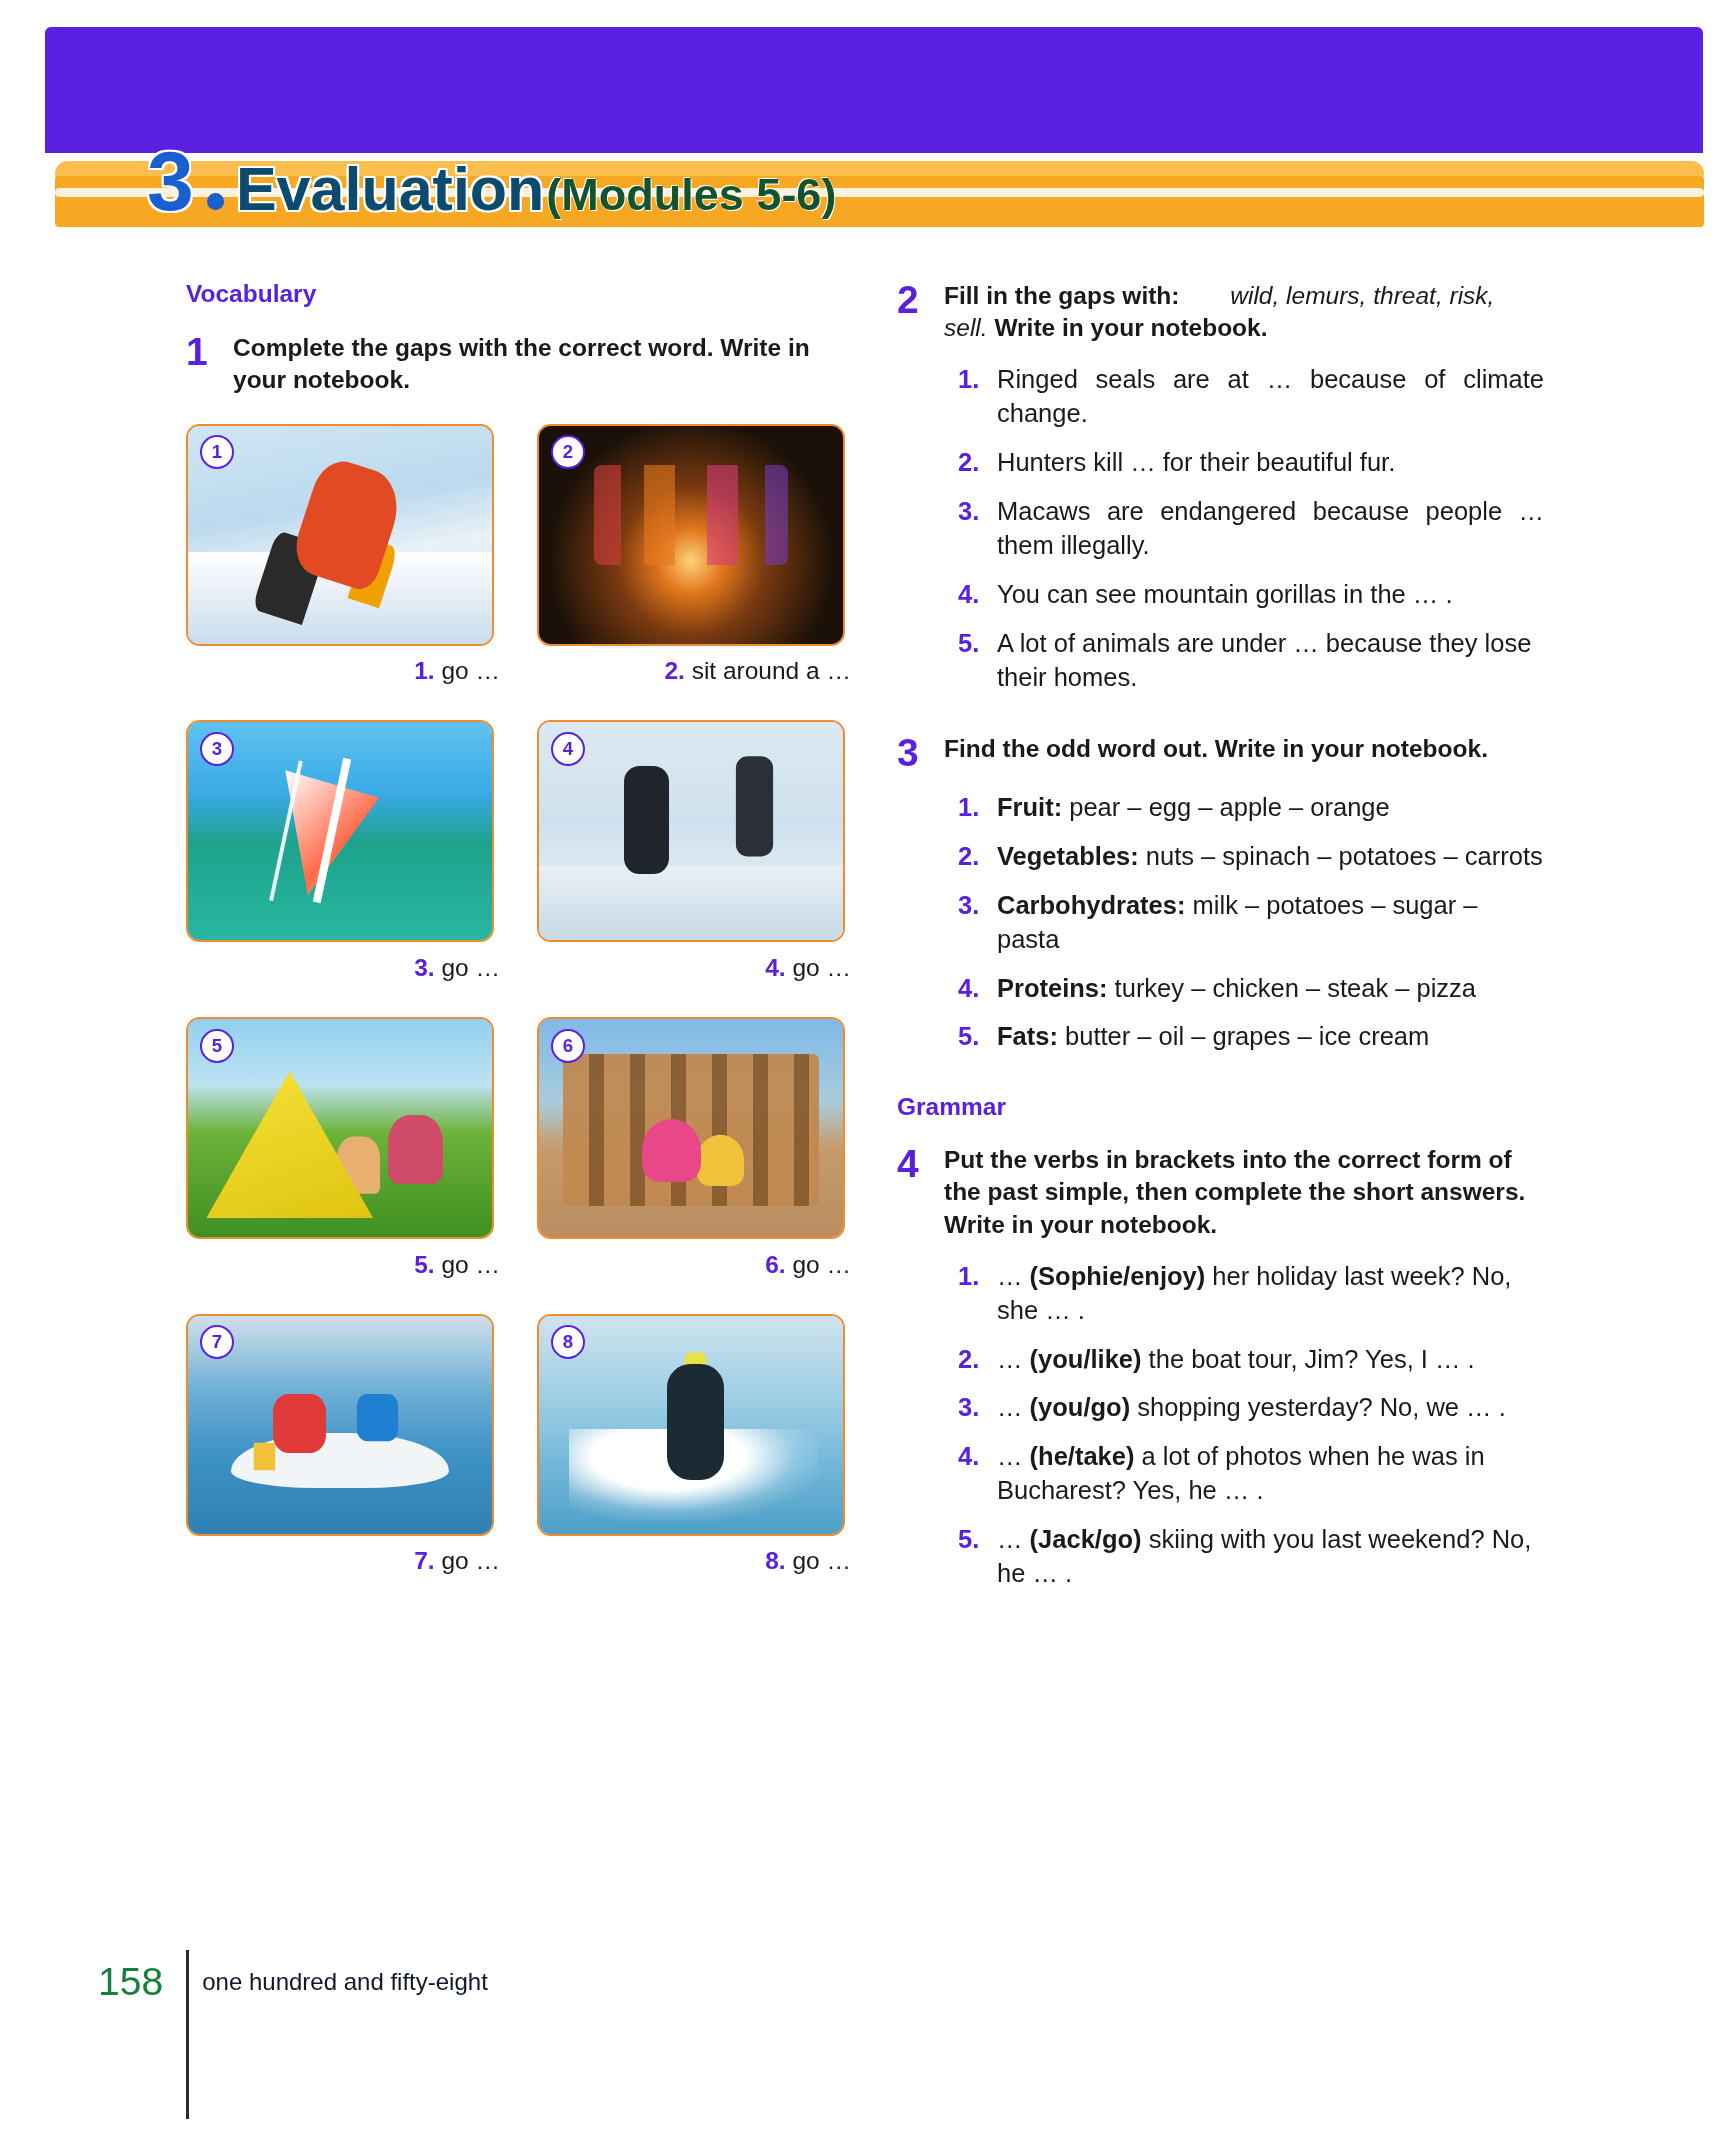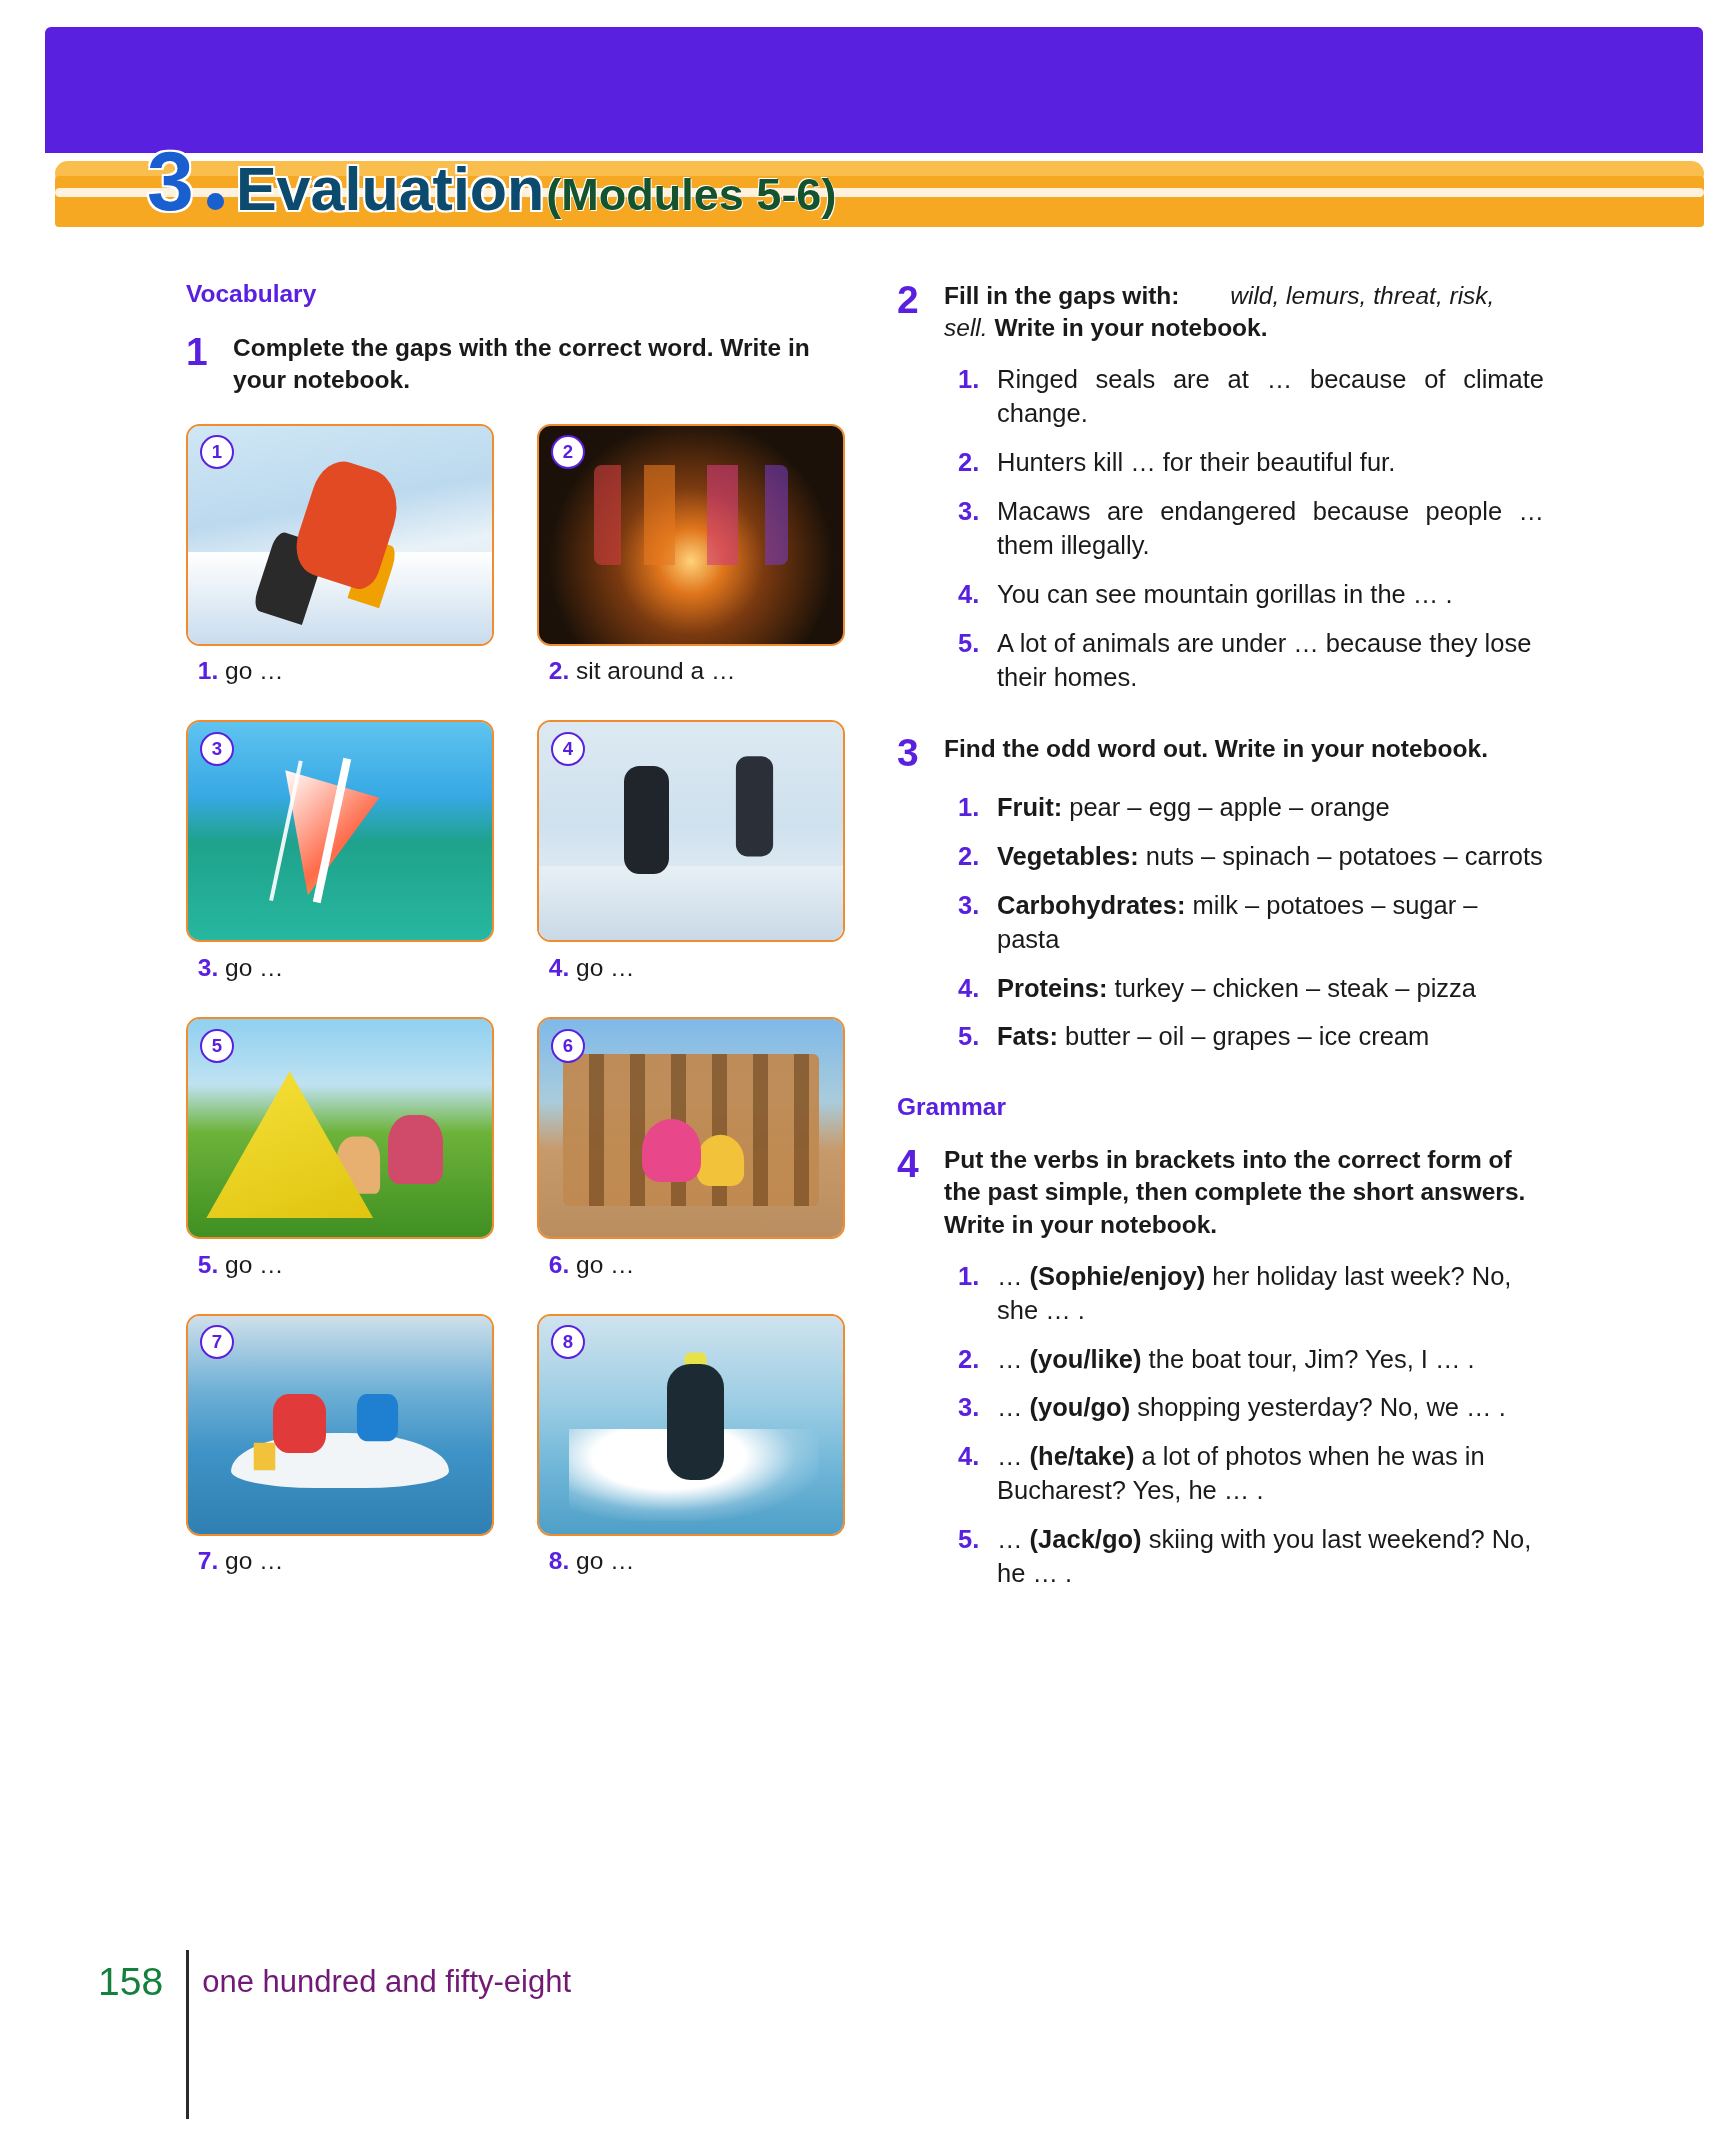--- a/index.html
+++ b/index.html
@@ -184,20 +184,21 @@
     font-weight: bold;
     display: flex;
     align-items: center;
     justify-content: center;
     z-index: 4;
   }
   .pic-caption {
     margin: 11.8px 0 29px 11.8px;
     font-size: 24.5px;
     color: #1a1a1a;
+    text-align: right;
   }
   .pic-caption b { color: #5a20e0; }
 
   
   .art { position: absolute; inset: 0; }
   .a1 { background: linear-gradient(170deg,#cfe7f5 0%, #bcd9ee 38%, #e9f2f8 60%, #cfdfe9 100%); }
   .a1:after {
     content:""; position:absolute; left:38%; top:18%; width:88px; height:118px;
     background:#e24a23; border-radius:30% 40% 20% 30%; transform:rotate(18deg);
     box-shadow: -39px 69px 0 -17.6px #2a2a2a, 39px 39px 0 -27.4px #f0a000;
@@ -316,22 +317,22 @@
   }
   .v-rule {
     position: absolute;
     left: 186px;
     top: 1950px;
     width: 2.9px;
     height: 169px;
     background: #2a2a2a;
   }
   .page-words {
-    font-size: 31px;
-    color: #701a75;
+    font-size: 24px;
+    color: #0f172a;
     padding-left: 21.6px;
     text-align: center;
   }
 </style>
 </head>
 <body>
 
 <div class="header-wrap">
   <div class="purple-band"></div>
   <div class="purple-band lower"></div>

